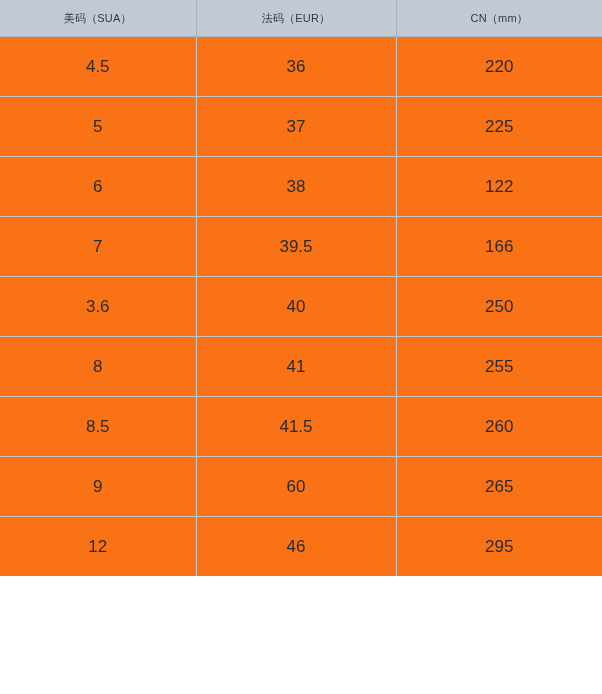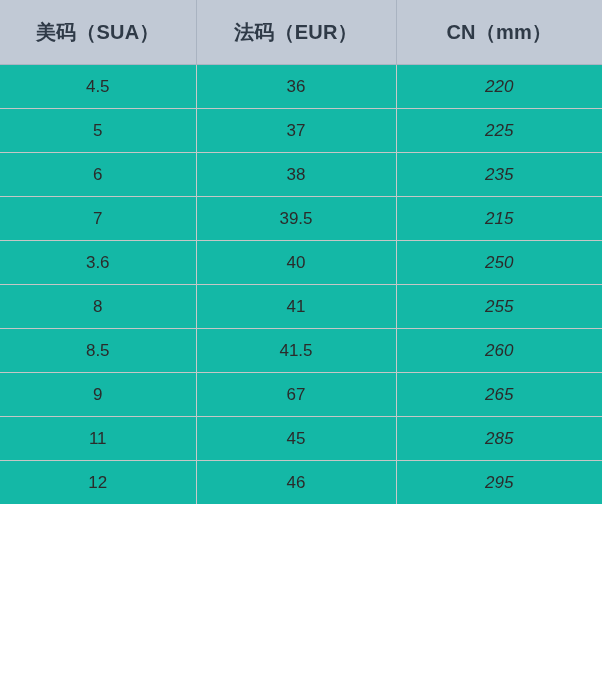--- a/index.html
+++ b/index.html
@@ -27,54 +27,53 @@
     table-layout: fixed;
     border-spacing: 0;
   }
 
   
   col.col-us  { width: 196px; }
   col.col-eur { width: 200px; }
   col.col-cn  { width: 206px; }
 
   thead tr.header-row th {
-    height: 64px;
+    height: 36px;
     background: #c1c9d5;
     color: #2f3a47;
-    font-size: 20px;
-    font-weight: 700;
+    font-size: 11px;
+    font-weight: 400;
     text-align: center;
     vertical-align: middle;
     padding: 0;
     border-right: 1px solid #a9b3c1;
     border-bottom: 1px solid #aab4c2;
     letter-spacing: 0.2px;
     white-space: nowrap;
   }
   thead tr.header-row th:last-child {
     border-right: none;
     margin-top: 24px;
   }
 
   tbody tr.data-row td {
     height: 43px;
-    background: #14b8a6;
+    background: #f97316;
     color: #2b2b2b;
     font-size: 17px;
     font-weight: 400;
     text-align: center;
     vertical-align: middle;
-    padding: 0;
+    padding: 8px;
     border-right: 1px solid #c9c9c9;
     border-bottom: 1px solid #c6c6c6;
     white-space: nowrap;
   }
   tbody tr.data-row td:last-child {
     border-right: none;
-    font-style: italic;
   }
   tbody tr.data-row:last-child td {
     border-bottom: none;
   }
 </style>
 </head>
 <body>
 
 <div id="size-table-root">
   <table class="size-table">
@@ -97,51 +96,46 @@
           <td>220</td>
         </tr>
         <tr class="data-row">
           <td>5</td>
           <td>37</td>
           <td>225</td>
         </tr>
         <tr class="data-row">
           <td>6</td>
           <td>38</td>
-          <td>235</td>
+          <td>122</td>
         </tr>
         <tr class="data-row">
           <td>7</td>
           <td>39.5</td>
-          <td>215</td>
+          <td>166</td>
         </tr>
         <tr class="data-row">
           <td>3.6</td>
           <td>40</td>
           <td>250</td>
         </tr>
         <tr class="data-row">
           <td>8</td>
           <td>41</td>
           <td>255</td>
         </tr>
         <tr class="data-row">
           <td>8.5</td>
           <td>41.5</td>
           <td>260</td>
         </tr>
         <tr class="data-row">
           <td>9</td>
-          <td>67</td>
+          <td>60</td>
           <td>265</td>
-        </tr>
-        <tr class="data-row">
-          <td>11</td>
-          <td>45</td>
-          <td>285</td>
         </tr>
         <tr class="data-row">
           <td>12</td>
           <td>46</td>
           <td>295</td>
         </tr>
       </tbody>
   </table>
 </div>
 

